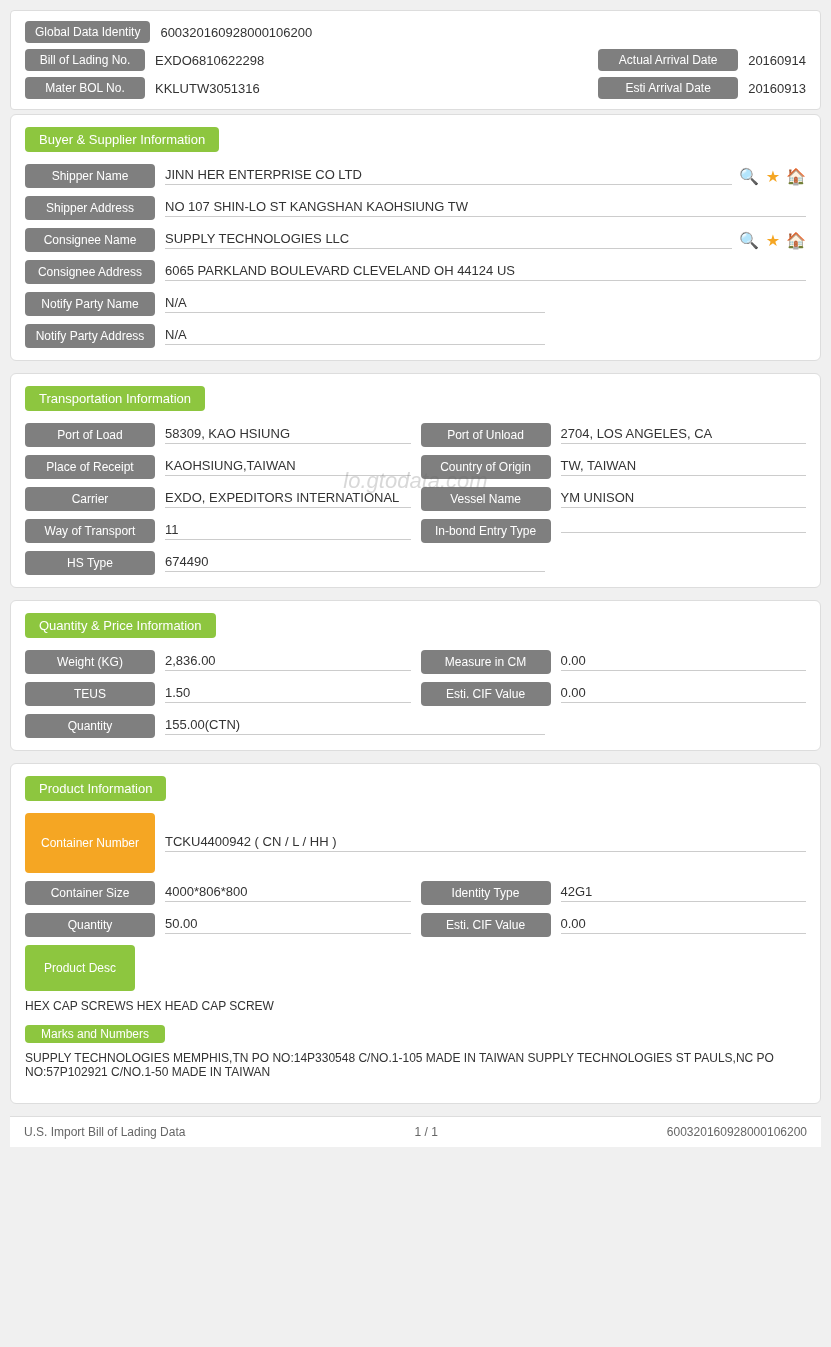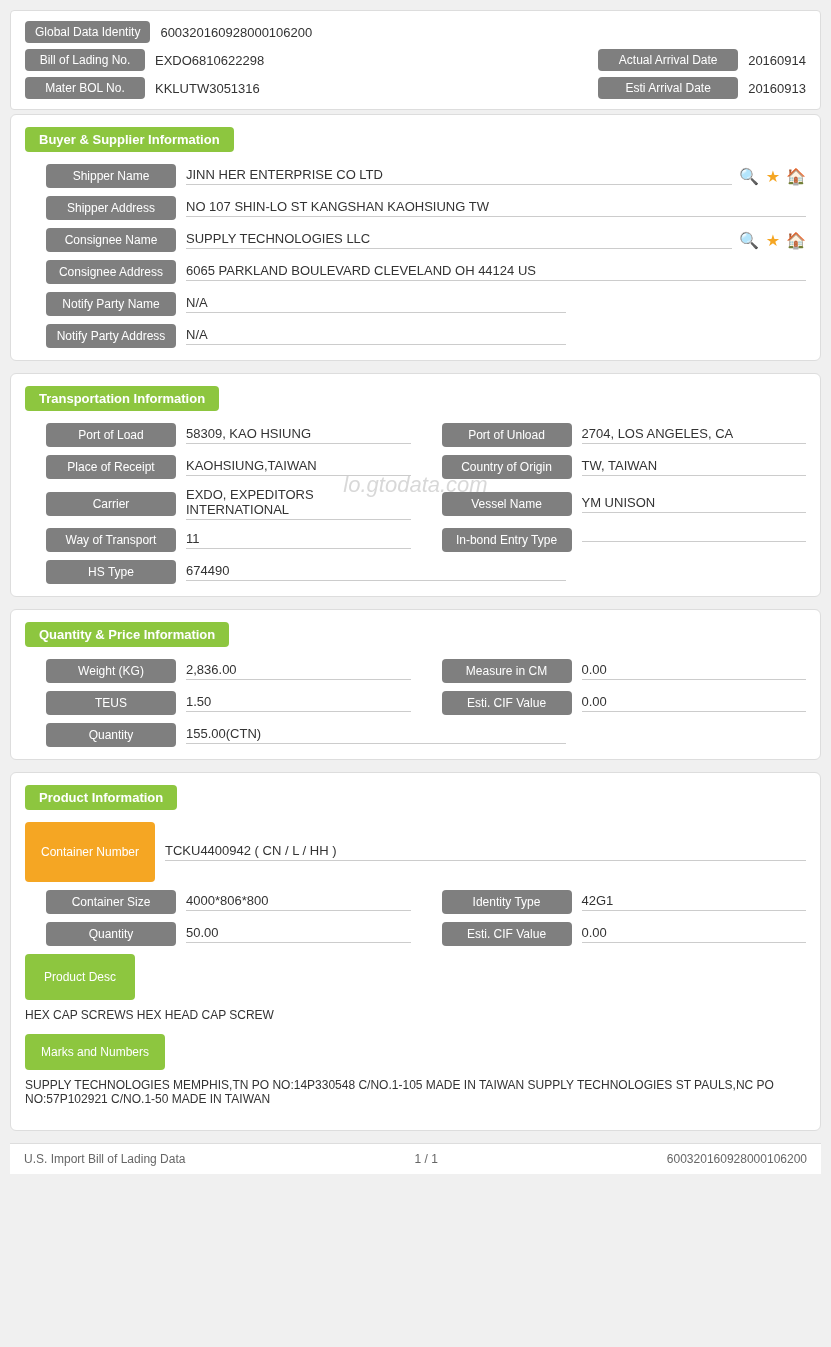--- a/index.html
+++ b/index.html
@@ -49,21 +49,21 @@
       background: white;
       border: 1px solid #ddd;
       border-radius: 6px;
       padding: 12px 14px;
       margin-bottom: 12px;
     }
     .section-title {
       display: inline-block;
       background: #8dc63f;
       color: white;
-      font-weight: bold;
+      font-weight: normal;
       border-radius: 4px;
       padding: 5px 14px;
       font-size: 13px;
       margin-bottom: 12px;
     }
     
     .info-row {
       display: flex;
       align-items: center;
       margin-bottom: 8px;
@@ -72,21 +72,20 @@
     .field-label {
       background: #7f7f7f;
       color: white;
       border-radius: 4px;
       padding: 5px 10px;
       font-size: 12px;
       min-width: 130px;
       text-align: center;
       margin-right: 10px;
       flex-shrink: 0;
-      margin-left: 21px;
     }
     .field-value {
       font-size: 13px;
       color: #333;
       flex: 1;
       border-bottom: 1px solid #ccc;
       padding-bottom: 2px;
     }
     
     .name-row {
@@ -161,21 +160,21 @@
       padding: 16px 10px;
       font-size: 12px;
       min-width: 110px;
       text-align: center;
       flex-shrink: 0;
     }
     .marks-label {
       background: #8dc63f;
       color: white;
       border-radius: 4px;
-      padding: 11px 10px;
+      padding: 2px 10px;
       font-size: 12px;
       min-width: 140px;
       text-align: center;
       flex-shrink: 0;
     }
     .desc-text {
       font-size: 12px;
       color: #333;
       margin: 6px 0 10px 0;
       padding: 2px 0;

